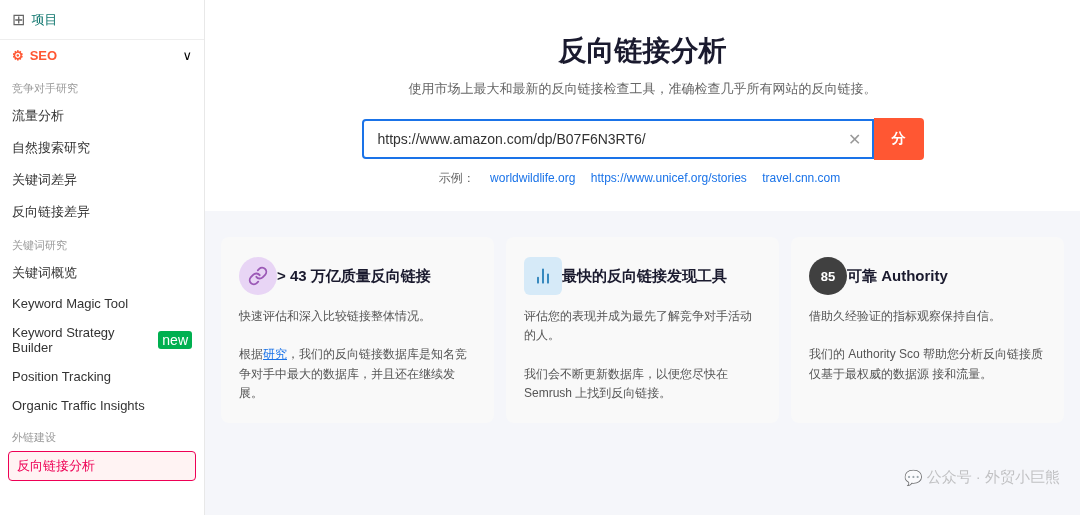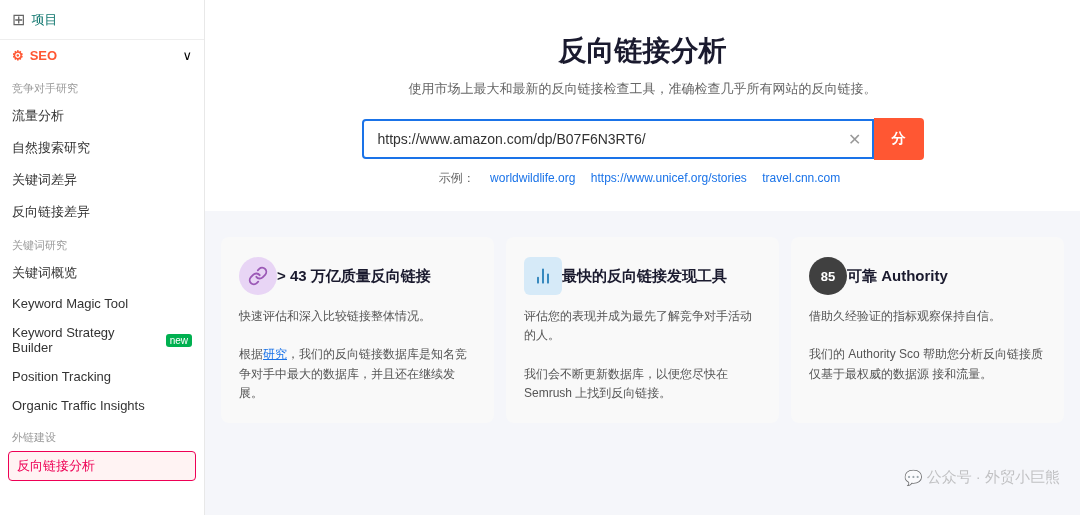--- a/index.html
+++ b/index.html
@@ -67,21 +67,21 @@
       display: flex;
       align-items: center;
       gap: 6px;
       color: #ff5733;
       font-weight: 600;
       font-size: 13px;
     }
     .badge-new {
       background: #00b050;
       color: #fff;
-      font-size: 10px;
+      font-size: 14px;
       padding: 1px 4px;
       border-radius: 3px;
       margin-left: 4px;
     }
 
     
     .main {
       flex: 1;
       overflow-y: auto;
       background: #f5f6fa;

